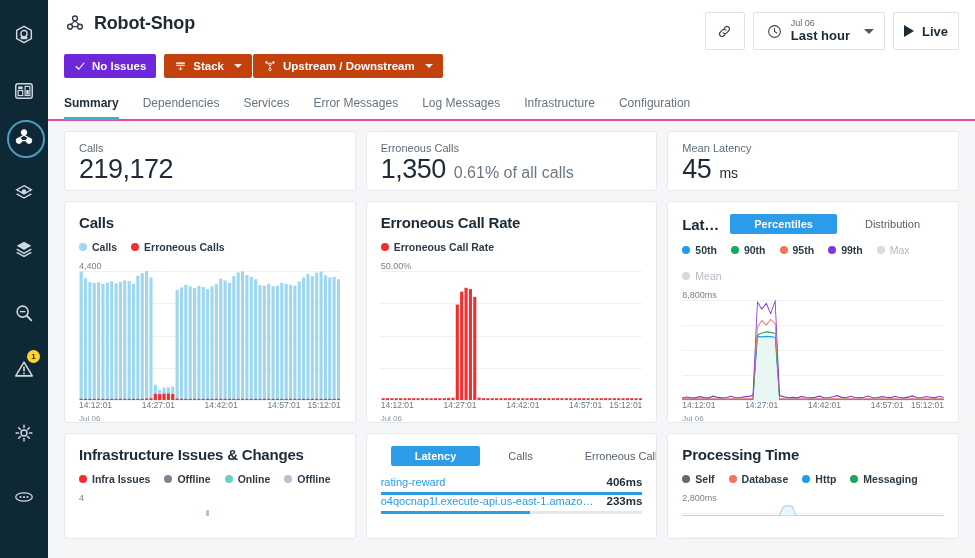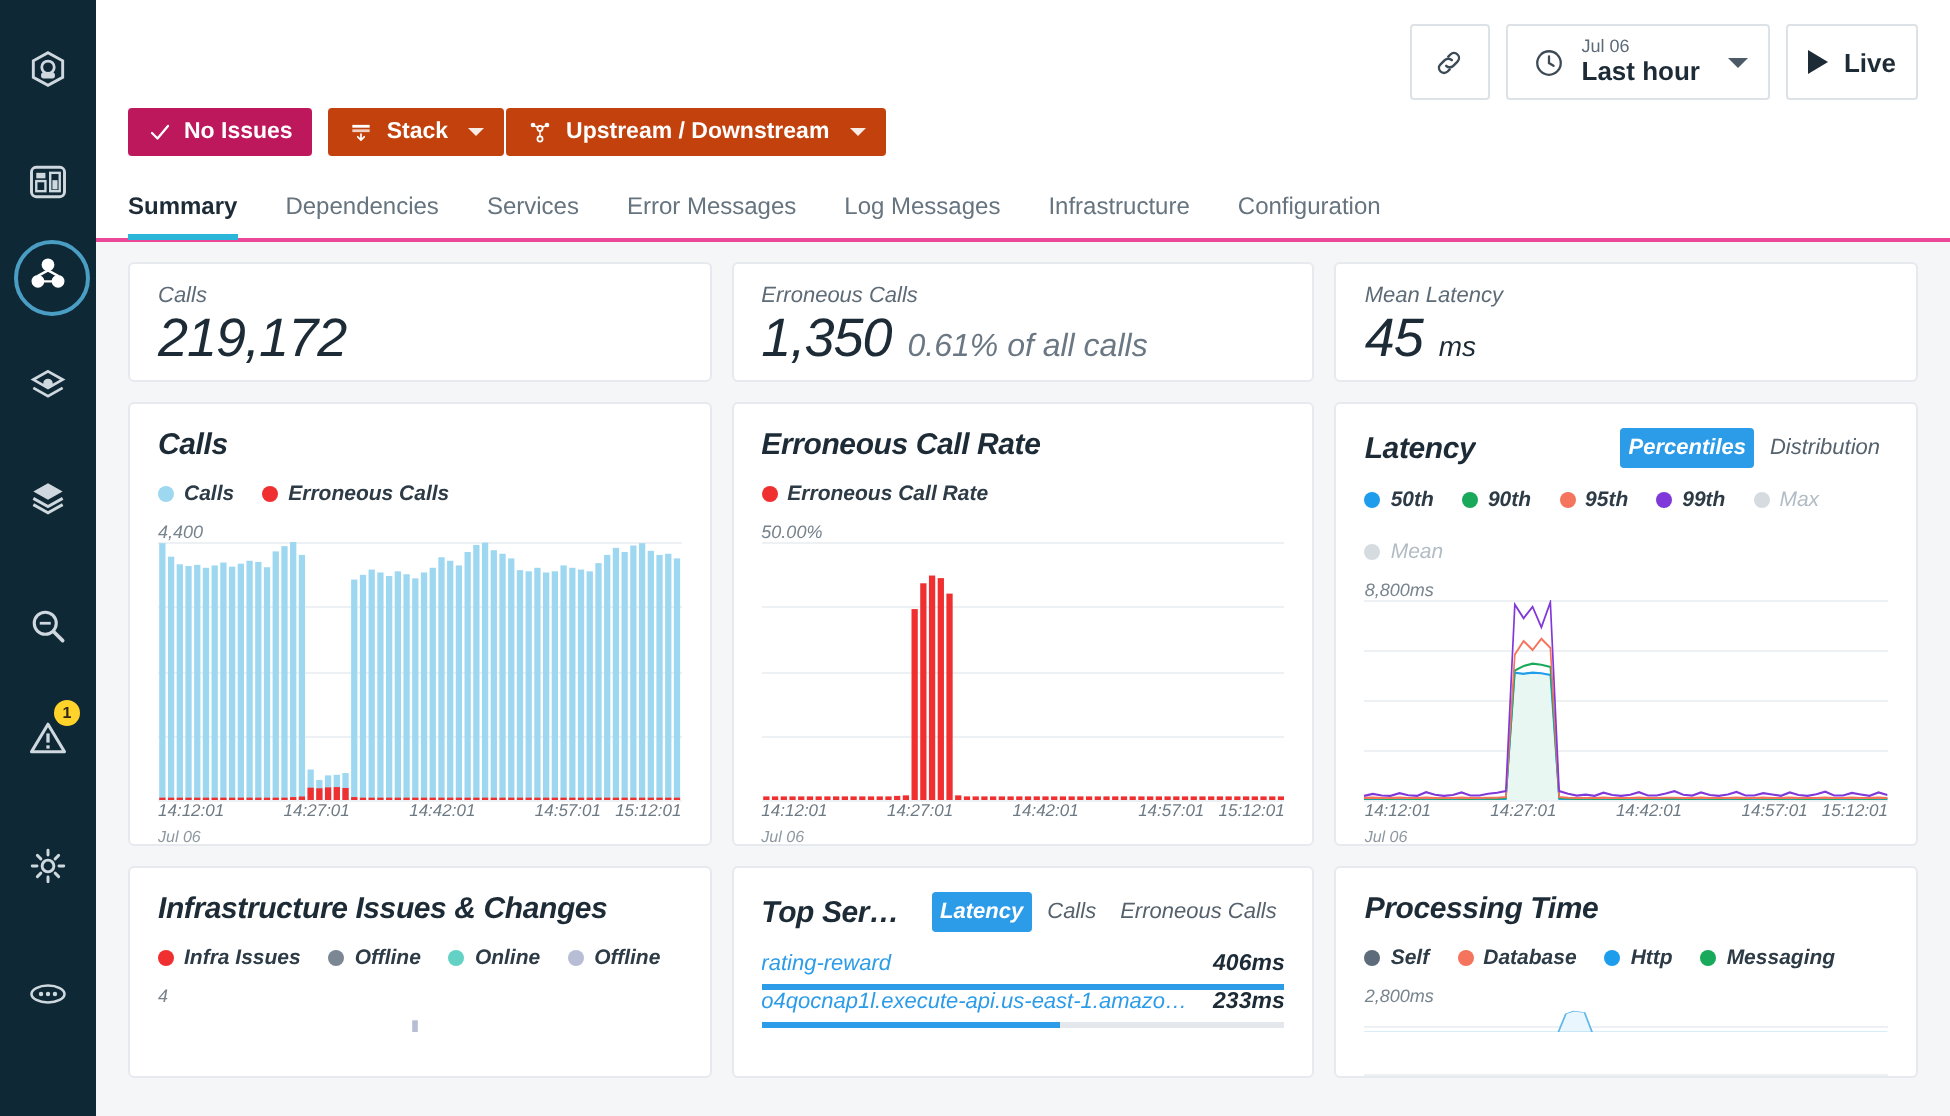--- a/index.html
+++ b/index.html
@@ -78,62 +78,62 @@
   .live-label { font-size: 13px; font-weight: bold; color: #1d2b36; }
   .play-tri { width: 0; height: 0; border-top: 6px solid transparent; border-bottom: 6px solid transparent; border-left: 10px solid #1d2b36; }
 
   .toolbar { display: flex; align-items: center; gap: 8px; padding: 8px 16px 10px 16px; }
   .tb {
     height: 24px; border-radius: 2px;
     display: flex; align-items: center; gap: 6px;
     padding: 0 10px; font-size: 11.5px; font-weight: bold;
     cursor: pointer; white-space: nowrap;
   }
-  .tb-green { background: #be185d; color: #fff; }
+  .tb-green { background: #6d28d9; color: #fff; }
   .tb-slate { background: #c2410c; color: #fff; }
   .tb-teal  { background: #00a99d; color: #fff; }
   .tb .dd { width: 0; height: 0; border-left: 4px solid transparent; border-right: 4px solid transparent; border-top: 4px solid #fff; margin-left: 4px; opacity: .9; }
   .tb-sep { width: 1px; height: 24px; background: #fff; }
   .tb-group { display: flex; }
 
   .tabs { display: flex; align-items: flex-end; gap: 0; padding: 0 16px; border-bottom: 2px solid #ec4899; height: 33px; }
   .tab {
     font-size: 12px; color: #66747f; padding: 0 12px 9px 12px;
     cursor: pointer; position: relative; white-space: nowrap;
   }
   .tab:first-child { padding-left: 0; }
   .tab.active { color: #1d2b36; font-weight: bold; }
   .tab.active::after {
     content: ""; position: absolute; left: 0; right: 12px; bottom: -1px;
     height: 3px; background: #29b6d8;
   }
 
   
   .content { padding: 10px 16px 0 16px; overflow: hidden; flex: 1; }
-  .row { display: flex; gap: 10px; margin-bottom: 10px; font-style: italic; }
+  .row { display: flex; gap: 10px; margin-bottom: 10px; }
   .card {
     background: #fff; border: 1px solid #e6eaee; border-radius: 3px;
     flex: 1; min-width: 0;
   }
 
   
   .stat { padding: 10px 14px 12px 14px; height: 60px; }
   .stat-label { font-size: 11px; color: #5d6b77; margin-bottom: 1px; }
   .stat-row { display: flex; align-items: baseline; gap: 8px; }
   .stat-value { font-size: 27px; color: #1d2b36; letter-spacing: -0.5px; line-height: 1.05; }
   .stat-unit { font-size: 14px; color: #1d2b36; }
   .stat-sub { font-size: 16px; color: #6b7883; }
 
   
   .chart-card { padding: 12px 14px 8px 14px; height: 222px; display: flex; flex-direction: column; }
   .chart-card.short { height: 106px; overflow: hidden; }
   .chart-head { display: flex; align-items: center; gap: 10px; margin-bottom: 10px; }
   .chart-title { font-size: 15px; font-weight: bold; color: #1d2b36; letter-spacing: -0.2px; white-space: nowrap; overflow: hidden; text-overflow: ellipsis; }
   .seg { display: flex; align-items: center; gap: 4px; margin-left: auto; }
-  .seg-item { font-size: 11px; color: #55626d; padding: 4px 4px; border-radius: 2px; cursor: pointer; white-space: nowrap; }
+  .seg-item { font-size: 11px; color: #55626d; padding: 4px 24px; border-radius: 2px; cursor: pointer; white-space: nowrap; }
   .seg-item.on { background: #2c9ce8; color: #fff; font-weight: bold; }
 
   .legend { display: flex; align-items: center; gap: 14px; margin-bottom: 8px; flex-wrap: wrap; }
   .lg { display: flex; align-items: center; gap: 5px; font-size: 10.5px; color: #2d3b46; font-weight: bold; white-space: nowrap; cursor: pointer; }
   .lg.off { color: #b2bcc4; font-weight: normal; }
   .dot { width: 8px; height: 8px; border-radius: 50%; flex: 0 0 8px; }
 
   .plot { position: relative; flex: 1; min-height: 0; }
   .ymax { font-size: 9px; color: #77838d; position: absolute; top: 0; left: 0; }
   .grid { position: absolute; left: 0; right: 0; top: 10px; bottom: 14px; }
@@ -227,20 +227,29 @@
         <circle cx="15.8" cy="12" r="1.2" fill="#cfd8de"></circle>
       </svg>
     </div>
   </div>
 
   <div class="main">
 
     <div class="topwrap">
 
       <div class="header">
+        <div class="title-block">
+          <svg width="22" height="22" viewBox="0 0 24 24">
+            <circle cx="12" cy="7" r="2.6" fill="none" stroke="#2c3a45" stroke-width="1.5"></circle>
+            <circle cx="6.6" cy="16" r="2.6" fill="none" stroke="#2c3a45" stroke-width="1.5"></circle>
+            <circle cx="17.4" cy="16" r="2.6" fill="none" stroke="#2c3a45" stroke-width="1.5"></circle>
+            <path d="M12 9.6 L7.4 13.6 M12 9.6 L16.6 13.6 M9.2 16 h5.6" stroke="#2c3a45" stroke-width="1.2" fill="none"></path>
+          </svg>
+          <span class="title-text">Robot-Shop</span>
+        </div>
         <div class="header-right">
           <div class="hbtn link-btn">
             <svg width="17" height="17" viewBox="0 0 24 24">
               <path d="M10 14a3.5 3.5 0 0 0 5 0l3-3a3.5 3.5 0 0 0-5-5l-1.5 1.5" fill="none" stroke="#3c4a56" stroke-width="1.7" stroke-linecap="round"></path>
               <path d="M14 10a3.5 3.5 0 0 0-5 0l-3 3a3.5 3.5 0 0 0 5 5l1.5-1.5" fill="none" stroke="#3c4a56" stroke-width="1.7" stroke-linecap="round"></path>
             </svg>
           </div>
           <div class="hbtn time-btn">
             <svg width="17" height="17" viewBox="0 0 24 24">
               <circle cx="12" cy="12" r="8.3" fill="none" stroke="#3c4a56" stroke-width="1.6"></circle>

